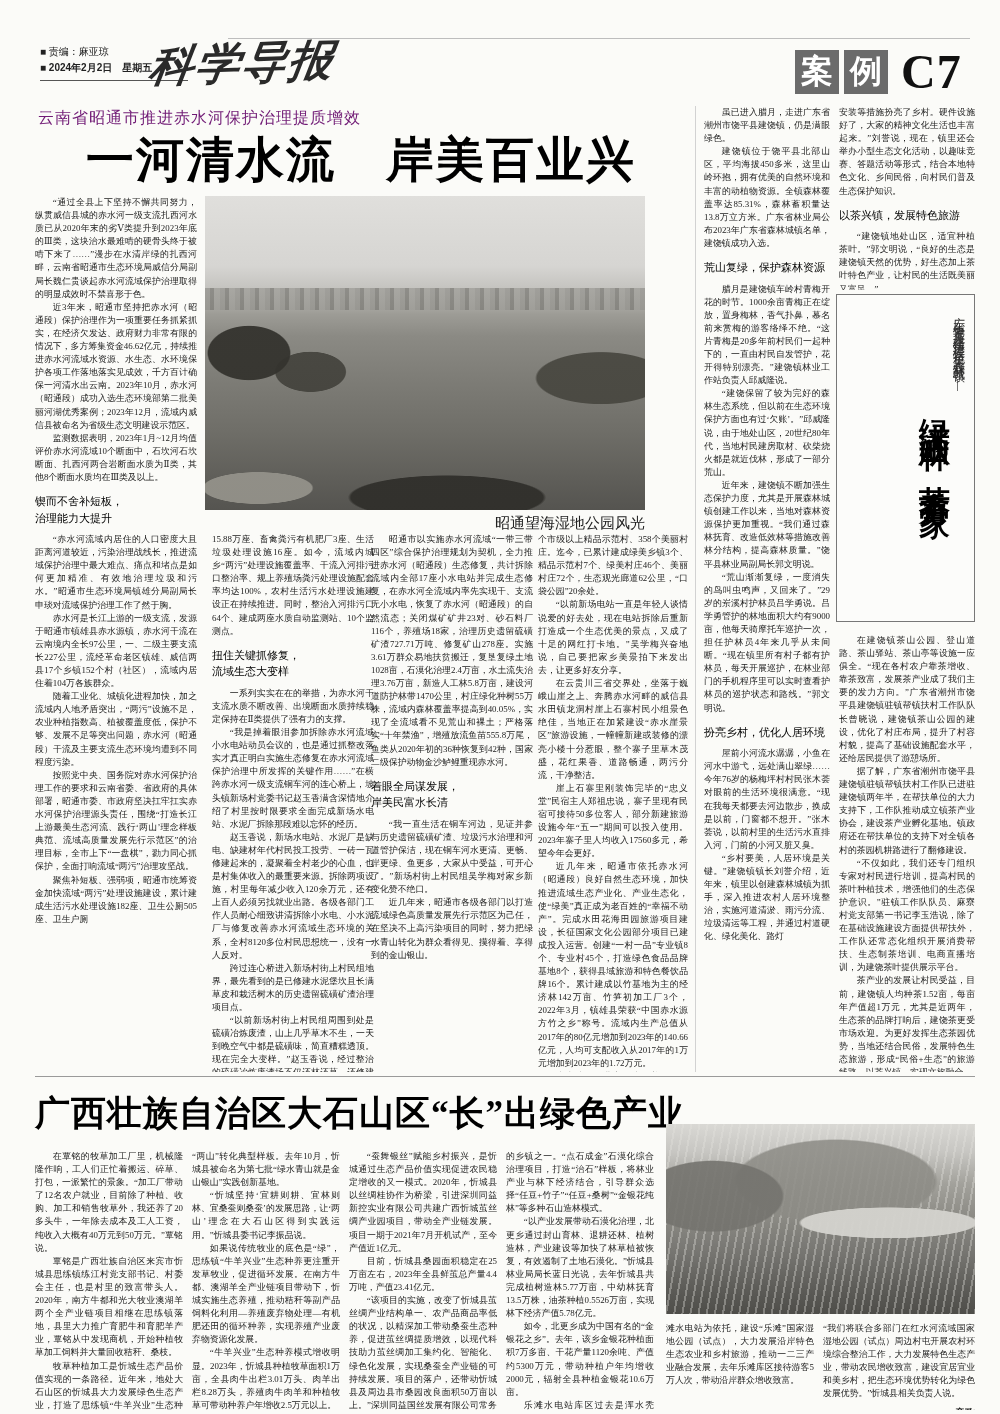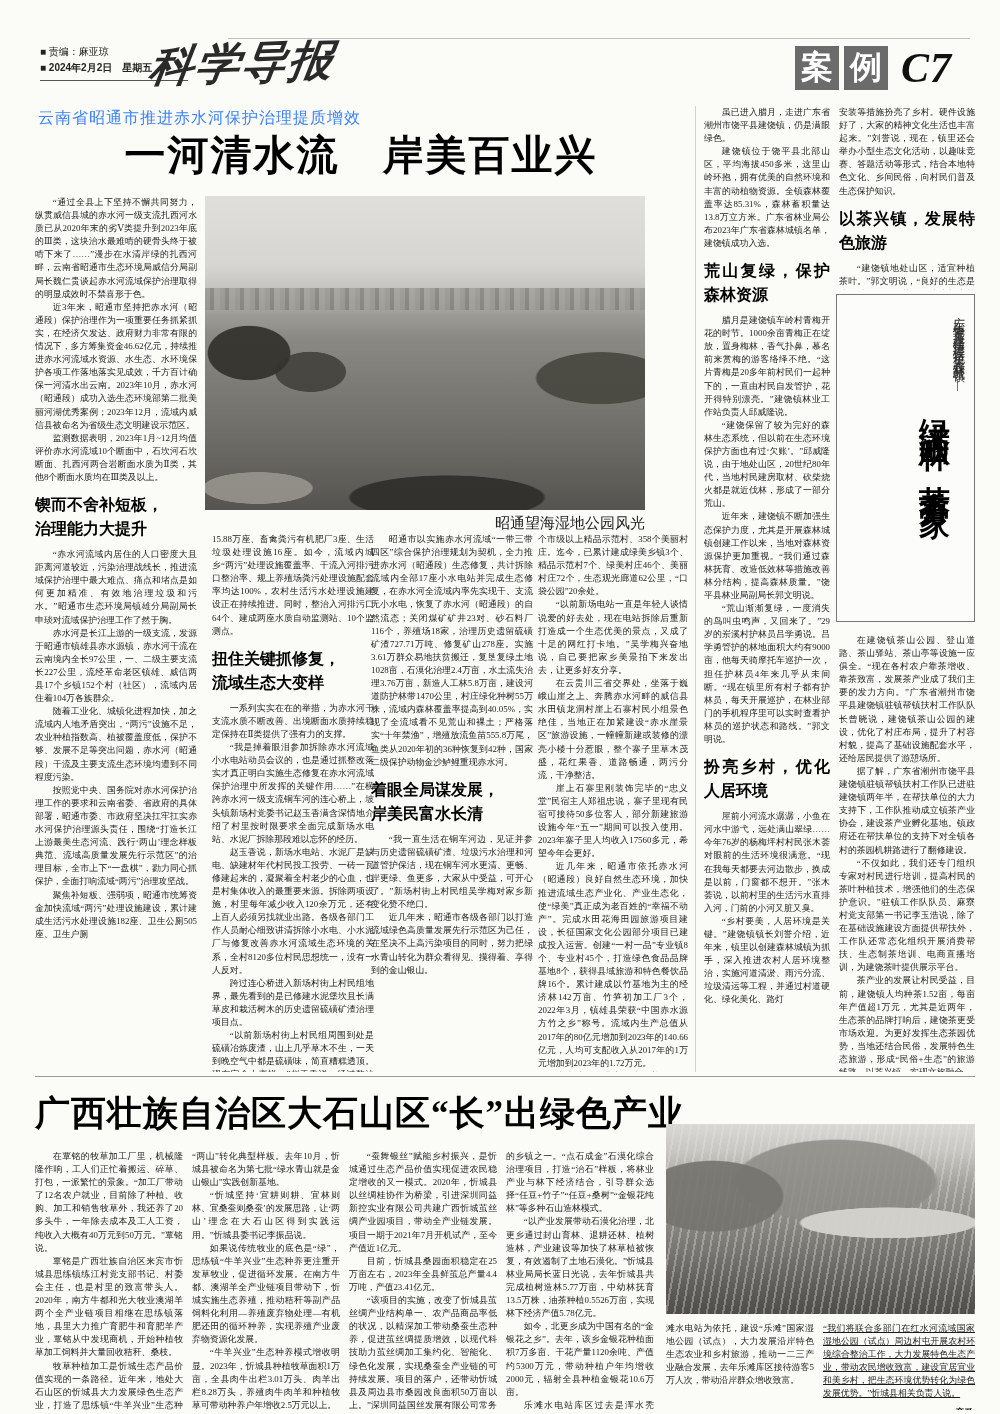--- a/index.html
+++ b/index.html
@@ -15,38 +15,38 @@
   .masthead{
     font-family:"DejaVu Serif","Liberation Serif",serif;
     font-size:44px;font-weight:bold;font-style:italic;color:#2a2a2a;
     transform:skewX(-10deg) rotate(-2deg);letter-spacing:2px;white-space:nowrap;
   }
   .badge-box{
     width:44px;height:44px;background:#6b6b6b;color:#fff;display:inline-flex;
     align-items:center;justify-content:center;font-size:32px;font-weight:bold;
     font-family:"Liberation Serif",serif;margin-right:5px;
   }
-  .pageno{font-family:"Liberation Serif",serif;font-size:42px;font-weight:bold;color:#111;letter-spacing:1px;font-style:italic;}
+  .pageno{font-family:"Liberation Serif",serif;font-size:48px;font-weight:bold;color:#111;letter-spacing:1px;}
   
-  .kicker{font-family:"Liberation Sans","DejaVu Sans",sans-serif;font-size:16px;color:#3b82f6;letter-spacing:1px;}
+  .kicker{font-family:"Liberation Sans","DejaVu Sans",sans-serif;font-size:16px;color:#701a75;letter-spacing:1px;}
   .headline1{
     font-family:"Liberation Sans","DejaVu Sans",sans-serif;font-weight:900;
-    font-size:41px;letter-spacing:2px;color:#000;text-align:center;white-space:nowrap;
+    font-size:48px;letter-spacing:2px;color:#000;text-align:center;white-space:nowrap;
   }
   .headline3{
     font-family:"Liberation Serif","DejaVu Serif",serif;font-weight:900;
     font-size:35px;color:#000;white-space:nowrap;letter-spacing:1px;
   }
   .col{font-size:8.9px;line-height:13.1px;text-align:justify;overflow:hidden;color:#1b1b1b;}
   .blk{margin:0;}
   .blk-p{text-indent:2em;}
   .blk-pc{text-indent:0;}
   .blk-h{
-    font-family:"Liberation Sans","DejaVu Sans",sans-serif;font-weight:bold;
-    font-size:16px;line-height:1.5;margin:9px 0 7px;white-space:pre-line;text-indent:0;color:#000;
+    font-family:"Liberation Sans","DejaVu Sans",sans-serif;font-weight:normal;
+    font-size:11px;line-height:1.5;margin:9px 0 7px;white-space:pre-line;text-indent:0;color:#000;
   }
   .blk-a{font-weight:bold;text-align:right;margin-top:5px;font-size:10px;font-family:"Liberation Sans",sans-serif;}
   .caption{font-size:15px;color:#222;text-align:right;}
   
   .photo1{
     background:
       radial-gradient(ellipse 70px 46px at 10% 50%, rgba(52,51,46,.95) 0 58%, transparent 60%),
       radial-gradient(ellipse 60px 34px at 24% 56%, rgba(62,61,55,.85) 0 58%, transparent 60%),
       radial-gradient(ellipse 110px 44px at 90% 58%, rgba(70,69,62,.9) 0 58%, transparent 60%),
       radial-gradient(ellipse 160px 36px at 55% 96%, rgba(48,47,43,.95) 0 60%, transparent 62%),
@@ -193,16 +193,16 @@
   </div>
 <div class="abs col" style="left:506px;top:1150px;width:148px;height:262px;">
     <div class="blk blk-pc">的乡镇之一。“点石成金”石漠化综合治理项目，打造“治石”样板，将林业产业与林下经济结合，引导群众选择“任豆+竹子”“任豆+桑树”“金银花纯林”等多种石山造林模式。</div>
     <div class="blk blk-p">“以产业发展带动石漠化治理，北更乡通过封山育林、退耕还林、植树造林，产业建设等加快了林草植被恢复，有效遏制了土地石漠化。”忻城县林业局局长蓝日光说，去年忻城县共完成植树造林5.77万亩，中幼林抚育13.5万株，油茶种植0.5526万亩，实现林下经济产值5.78亿元。</div>
     <div class="blk blk-p">如今，北更乡成为中国有名的“金银花之乡”。去年，该乡金银花种植面积7万多亩、干花产量1120余吨、产值约5300万元，带动种植户年均增收2000元，辐射全县种植金银花10.6万亩。</div>
     <div class="blk blk-p">乐滩水电站库区过去是浑水秃山，如今红水河流域“碧水淘金”融合发展项目的实施，正让这里变成绿水青山和金山银山。近年来，忻城县以乐</div>
   </div>
 <div class="abs col" style="left:666px;top:1322px;width:148px;height:88px;">
     <div class="blk blk-pc">滩水电站为依托，建设“乐滩”国家湿地公园（试点），大力发展沿岸特色生态农业和乡村旅游，推动一二三产业融合发展，去年乐滩库区接待游客5万人次，带动沿岸群众增收致富。</div>
   </div>
-<div class="abs col" style="left:823px;top:1322px;width:152px;height:88px;text-decoration:underline;">
+<div class="abs col" style="left:823px;top:1322px;width:152px;height:88px;">
     <div class="blk blk-pc">“我们将联合多部门在红水河流域国家湿地公园（试点）周边村屯开展农村环境综合整治工作，大力发展特色生态产业，带动农民增收致富，建设宜居宜业和美乡村，把生态环境优势转化为绿色发展优势。”忻城县相关负责人说。</div>
     <div class="blk blk-a">童政</div>
   </div>
 
 </body></html>

